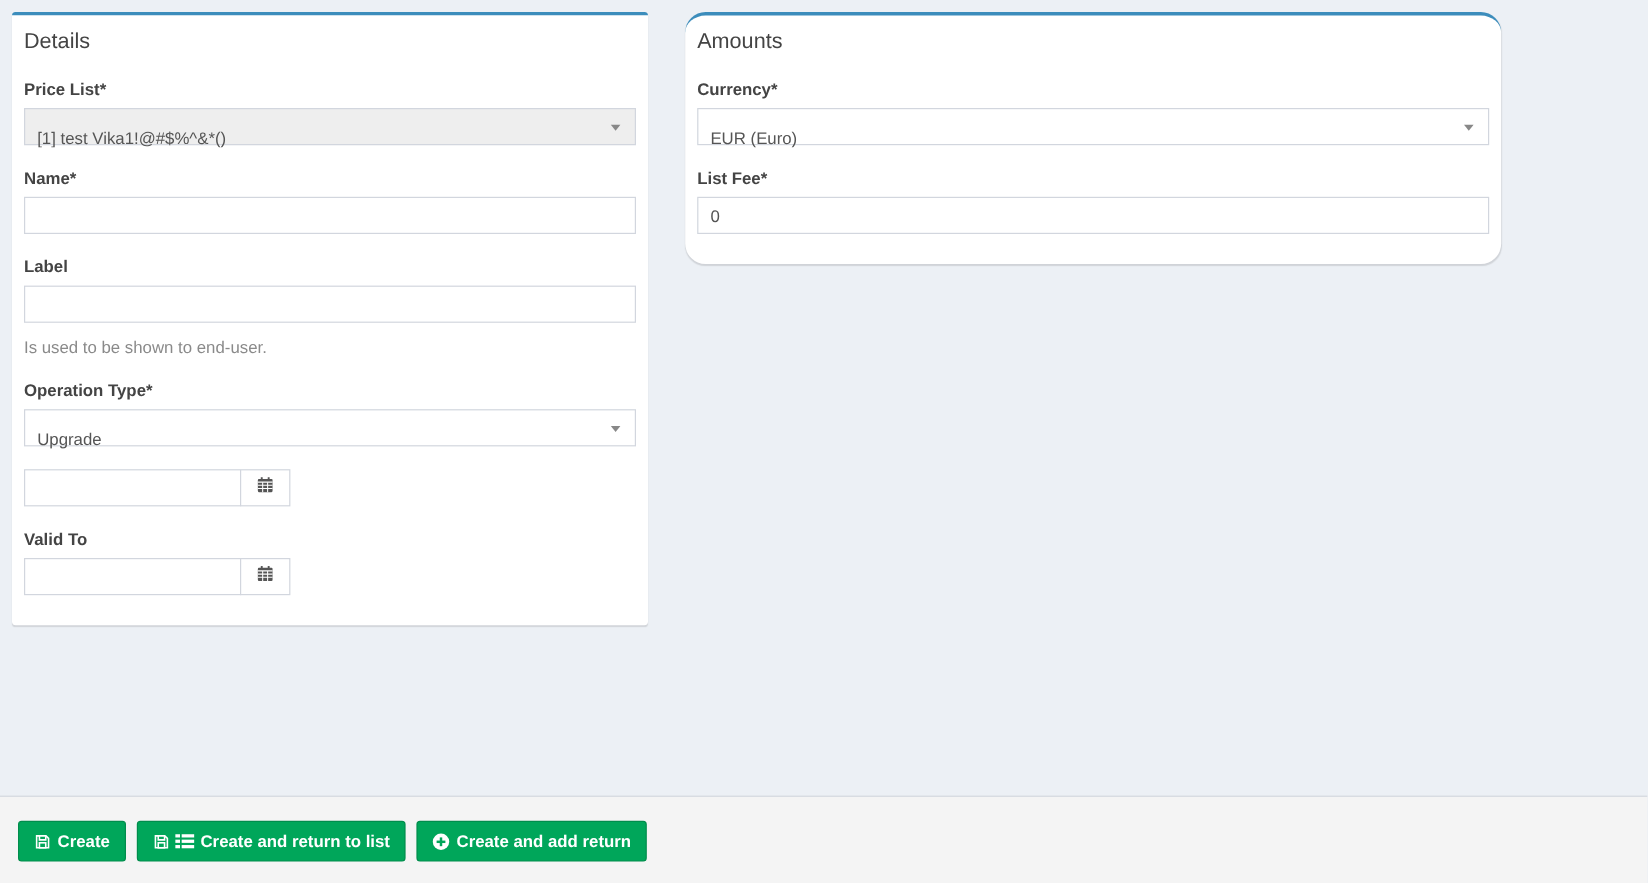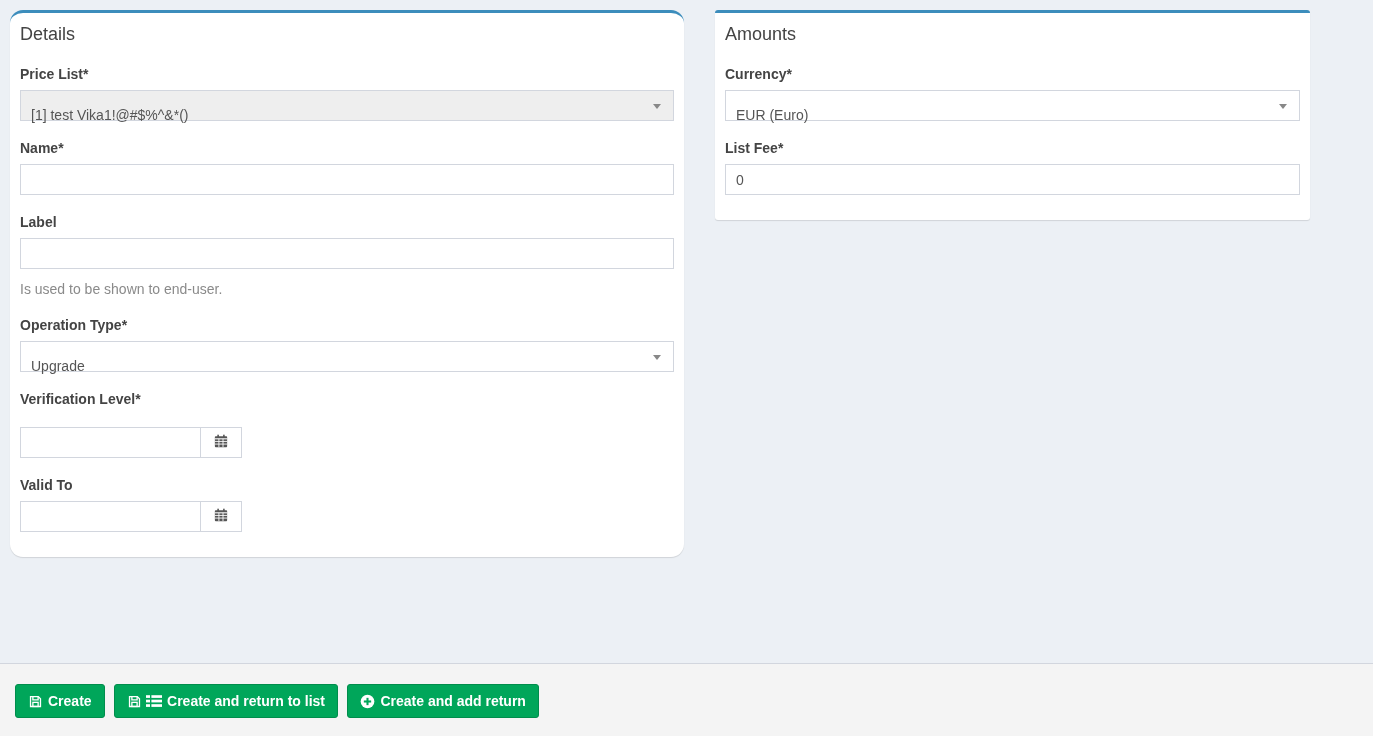--- a/index.html
+++ b/index.html
@@ -28,22 +28,22 @@
     gap: 31px;
     padding: 10px 0 0 10px;
     height: 663px;
   }
   .panel {
     background: #ffffff;
     border-top: 3px solid var(--accent);
     border-radius: 3px;
     box-shadow: 0 1px 1px rgba(0,0,0,0.12);
   }
-  .panel-left  { width: 674px; border-radius: 13px; }
-  .panel-right { width: 595px; }
+  .panel-left  { width: 530px; }
+  .panel-right { width: 680px; border-radius: 17px; }
   .panel-title {
     margin: 10px 10px 0 10px;
     font-size: 18px;
     line-height: 22px;
     font-weight: 400;
     color: var(--text);
   }
   .panel-body { padding: 21px 10px 25px 10px; }
   .form-group { margin-bottom: 19px; }
   .form-group:last-child { margin-bottom: 0; }
@@ -170,21 +170,20 @@
 
       <div class="form-group">
         <label class="field-label">Operation Type*</label>
         <div class="select">
           <span class="select-value">Upgrade</span>
           <span class="caret"></span>
         </div>
       </div>
 
       <div class="form-group">
-        <label class="field-label">Verification Level*</label>
       </div>
 
       <div class="form-group">
         <div class="input-group">
           <input class="form-control" type="text" value="" style="">
           <span class="input-group-addon">
             <span class="icon">
               <svg width="14" height="14" viewBox="0 0 16 16">
                 <rect x="3.8" y="0.8" width="1.8" height="3" style="fill:#555"></rect>
                 <rect x="10.4" y="0.8" width="1.8" height="3" style="fill:#555"></rect>

